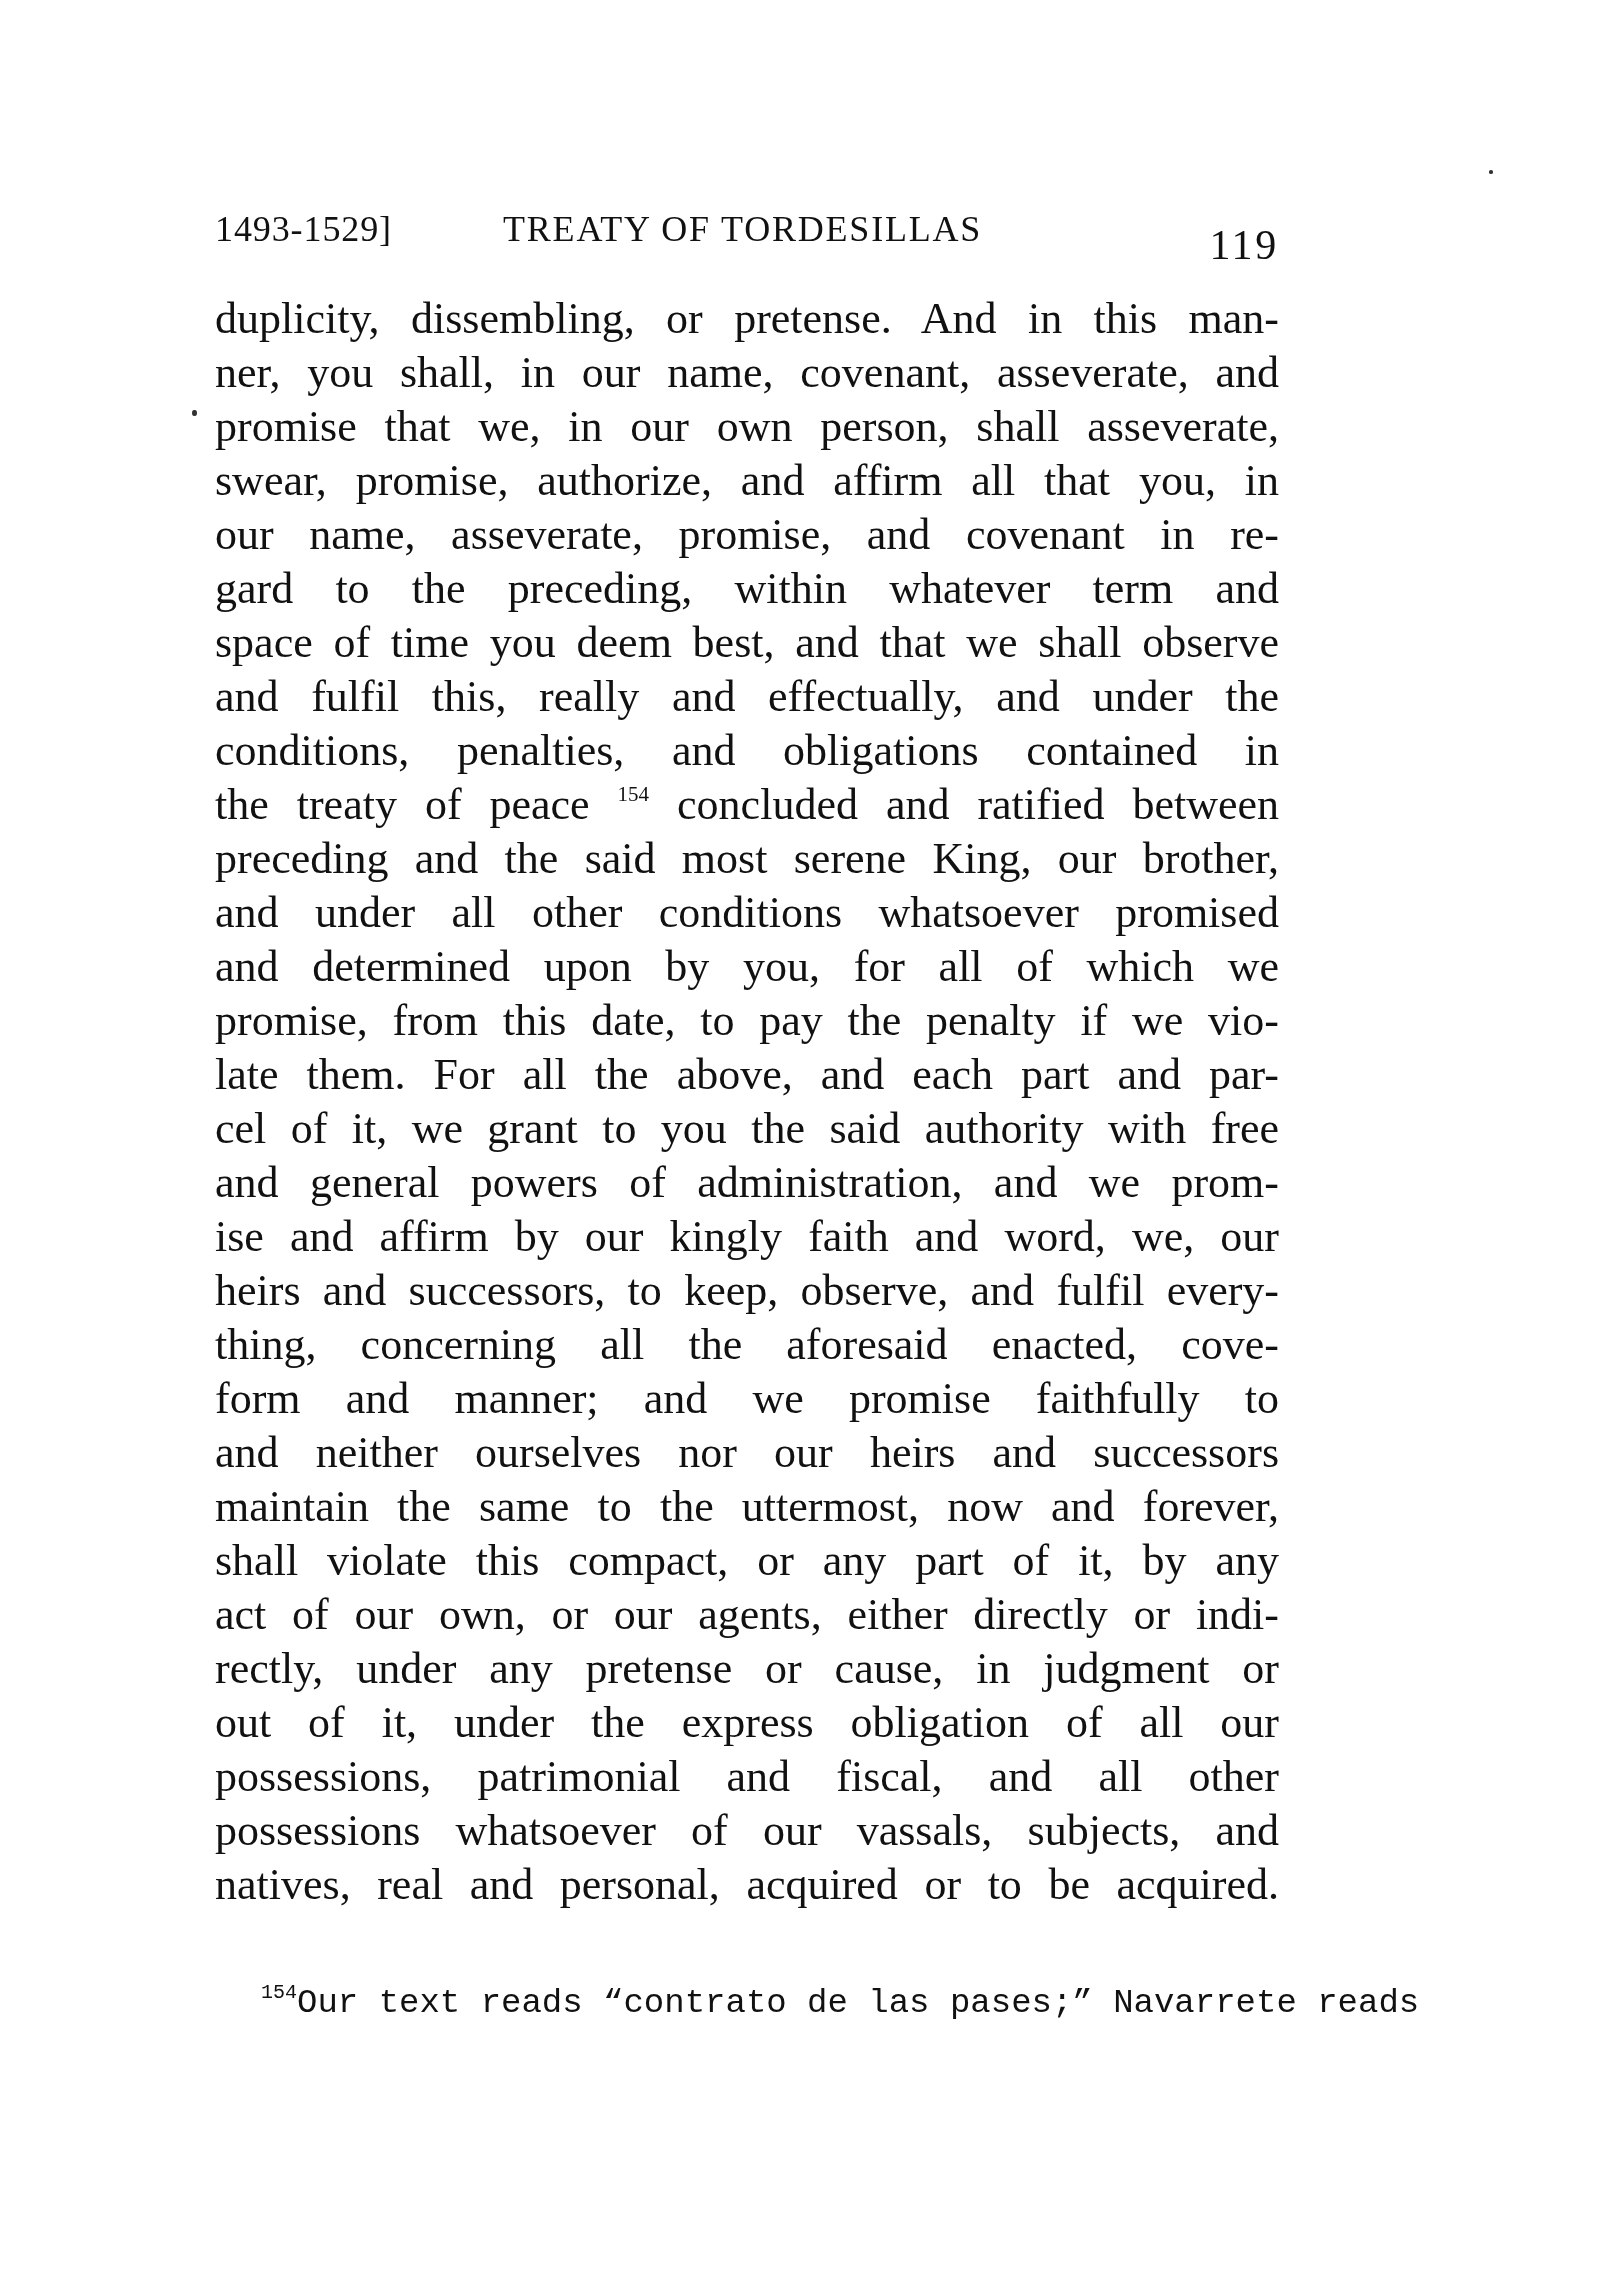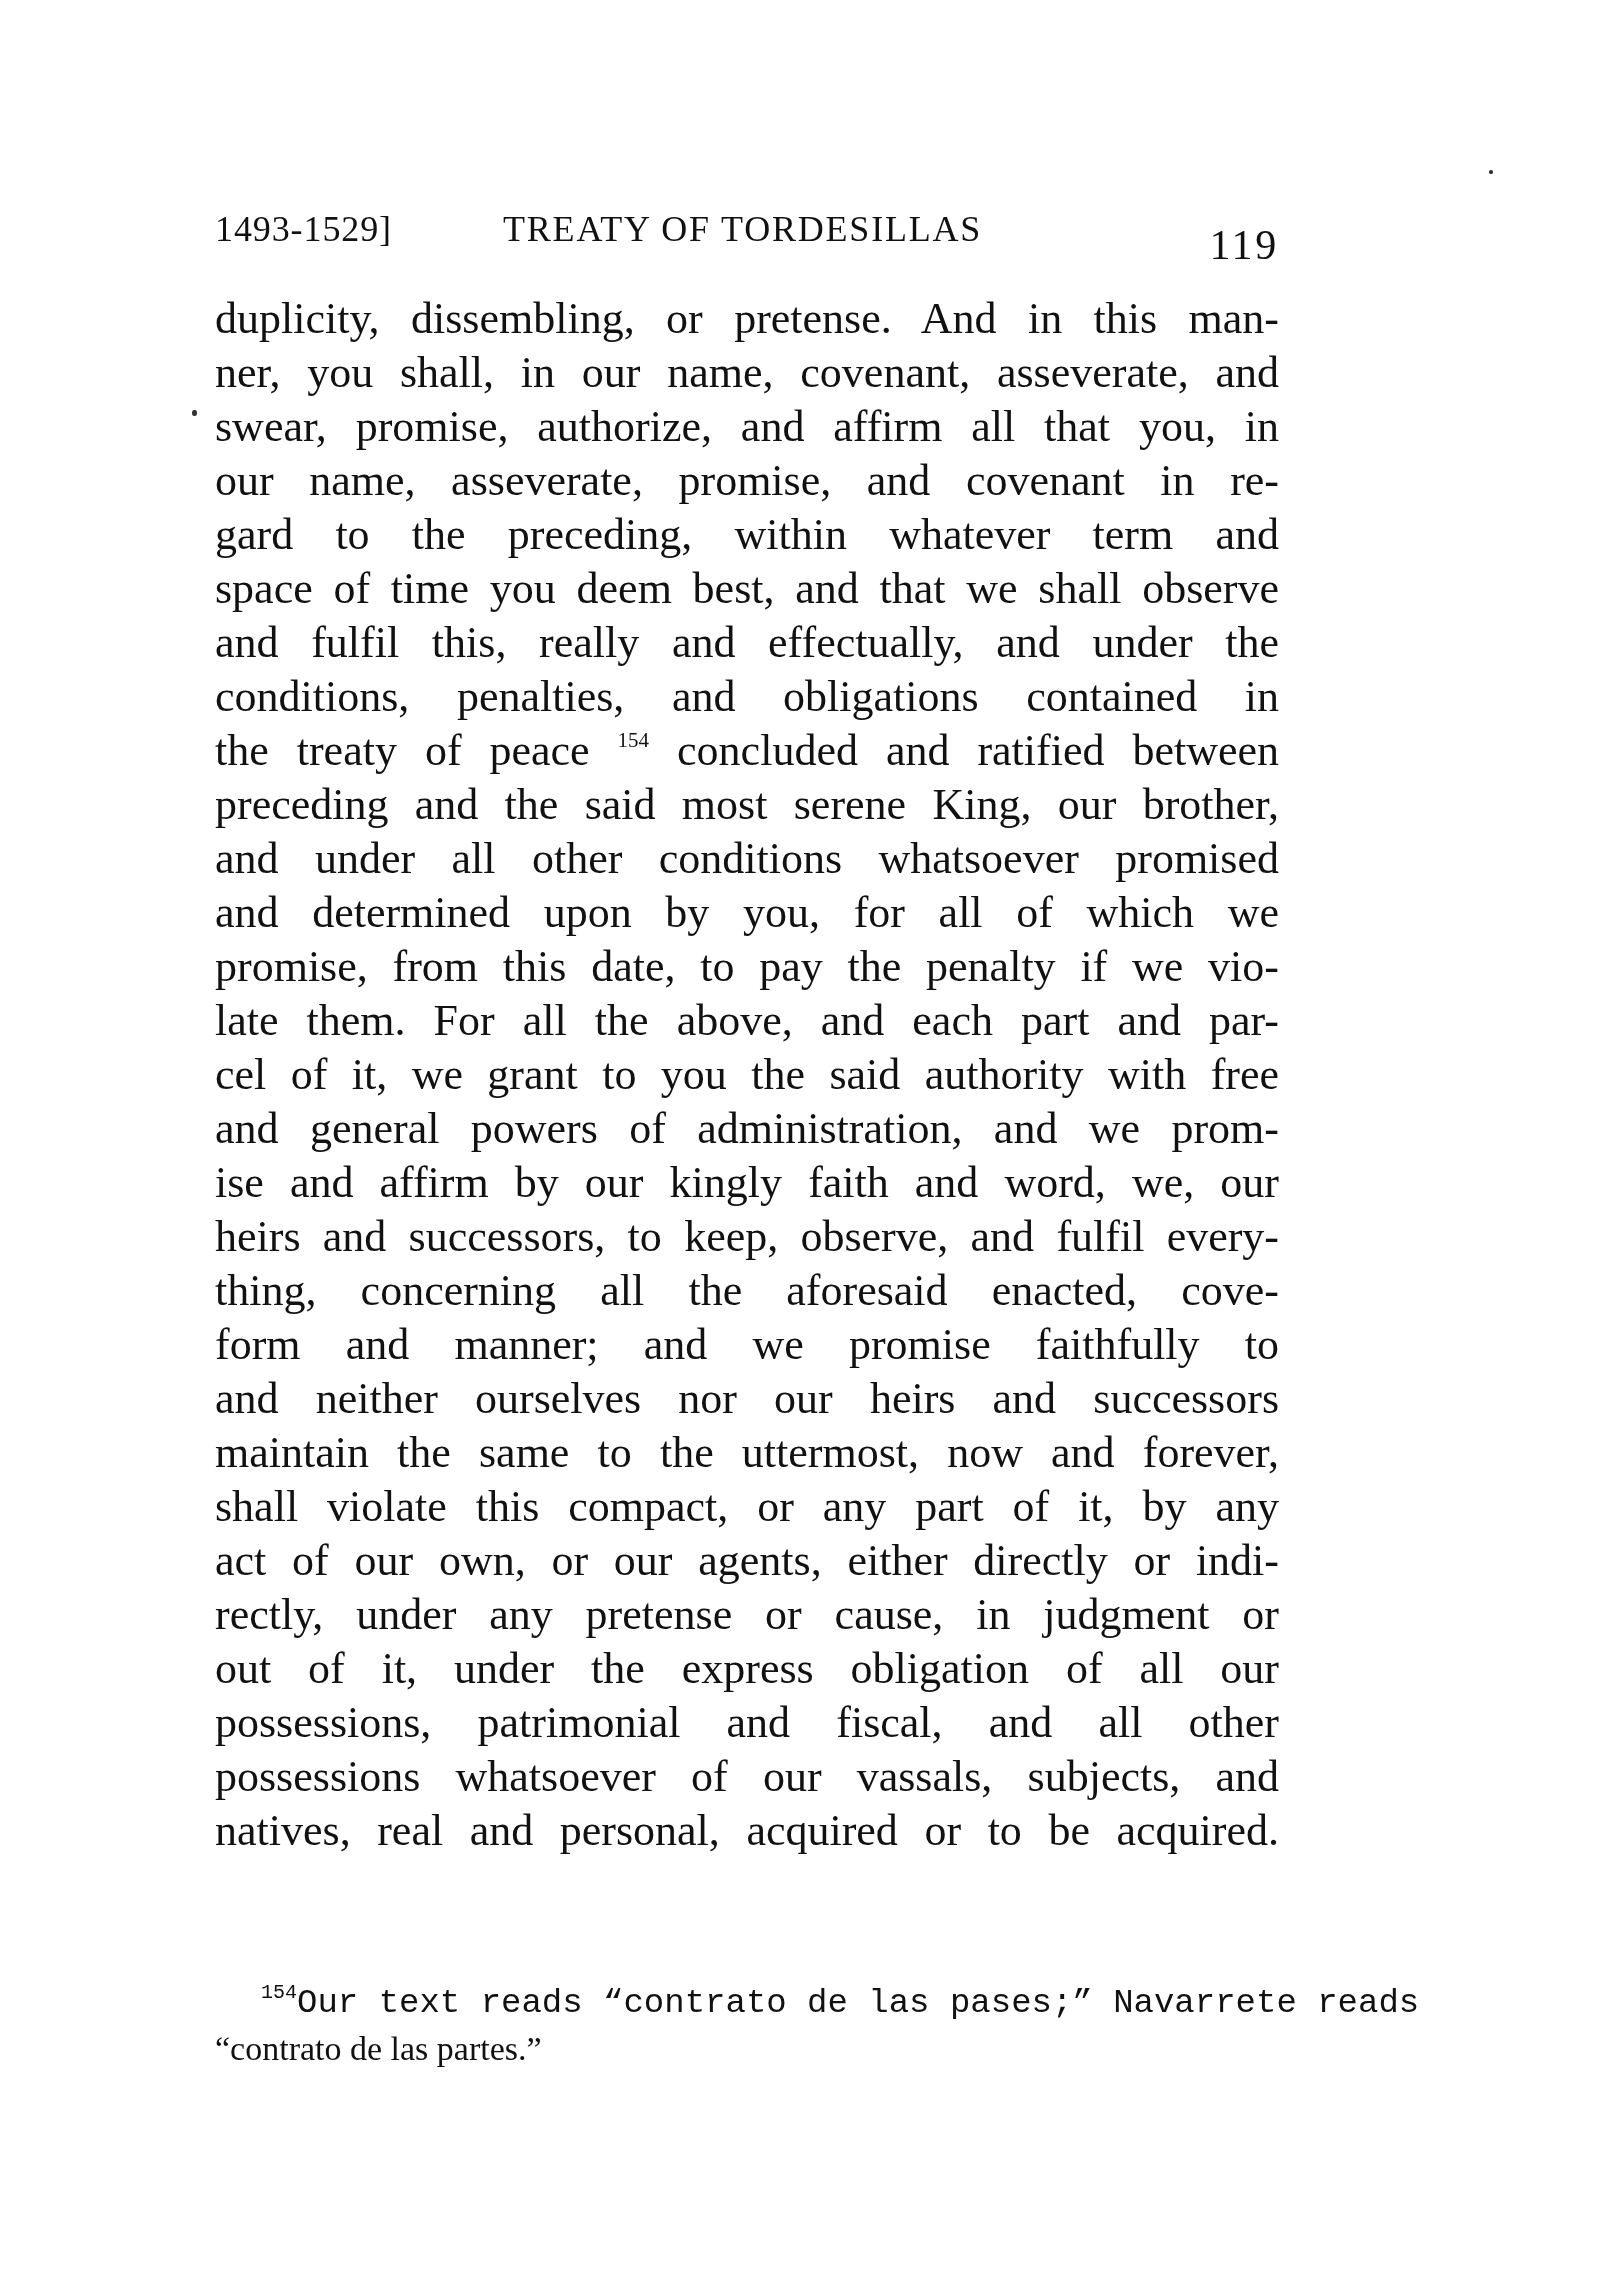--- a/index.html
+++ b/index.html
@@ -109,20 +109,21 @@
 
   <div class="running-head">
     <span class="range">1493-1529]</span>
     <span class="title">TREATY OF TORDESILLAS</span>
     <span class="pagenum">119</span>
   </div>
 
   <div class="body-text">
     <span class="line">duplicity, dissembling, or pretense. And in this man-</span>
     <span class="line">ner, you shall, in our name, covenant, asseverate, and</span>
+    <span class="line">promise that we, in our own person, shall asseverate,</span>
     <span class="line">swear, promise, authorize, and affirm all that you, in</span>
     <span class="line">our name, asseverate, promise, and covenant in re-</span>
     <span class="line">gard to the preceding, within whatever term and</span>
     <span class="line">space of time you deem best, and that we shall observe</span>
     <span class="line">and fulfil this, really and effectually, and under the</span>
     <span class="line">conditions, penalties, and obligations contained in</span>
     <span class="line"><span>the treaty of peace</span> <sup class="sup">154</sup> <span>concluded and ratified between</span></span>
     <span class="line">preceding and the said most serene King, our brother,</span>
     <span class="line">and under all other conditions whatsoever promised</span>
     <span class="line">and determined upon by you, for all of which we</span>
@@ -140,20 +141,19 @@
     <span class="line">act of our own, or our agents, either directly or indi-</span>
     <span class="line">rectly, under any pretense or cause, in judgment or</span>
     <span class="line">out of it, under the express obligation of all our</span>
     <span class="line">possessions, patrimonial and fiscal, and all other</span>
     <span class="line">possessions whatsoever of our vassals, subjects, and</span>
     <span class="line last">natives, real and personal, acquired or to be acquired.</span>
   </div>
 
   <div class="footnote">
     <span class="fline first"><sup class="fnum">154</sup><span>Our text reads “contrato de las pases;” Navarrete reads</span></span>
-    <span class="fline">“contrato de las partes.”</span>
   </div>
 
   <div class="speck" style="left:1489px; top:170px; width:3.7px; height:3.7px;"></div>
   <div class="speck" style="left:192px; top:410px; width:4.6px; height:6.4px;"></div>
 
 </div>
 
 
 </body></html>

